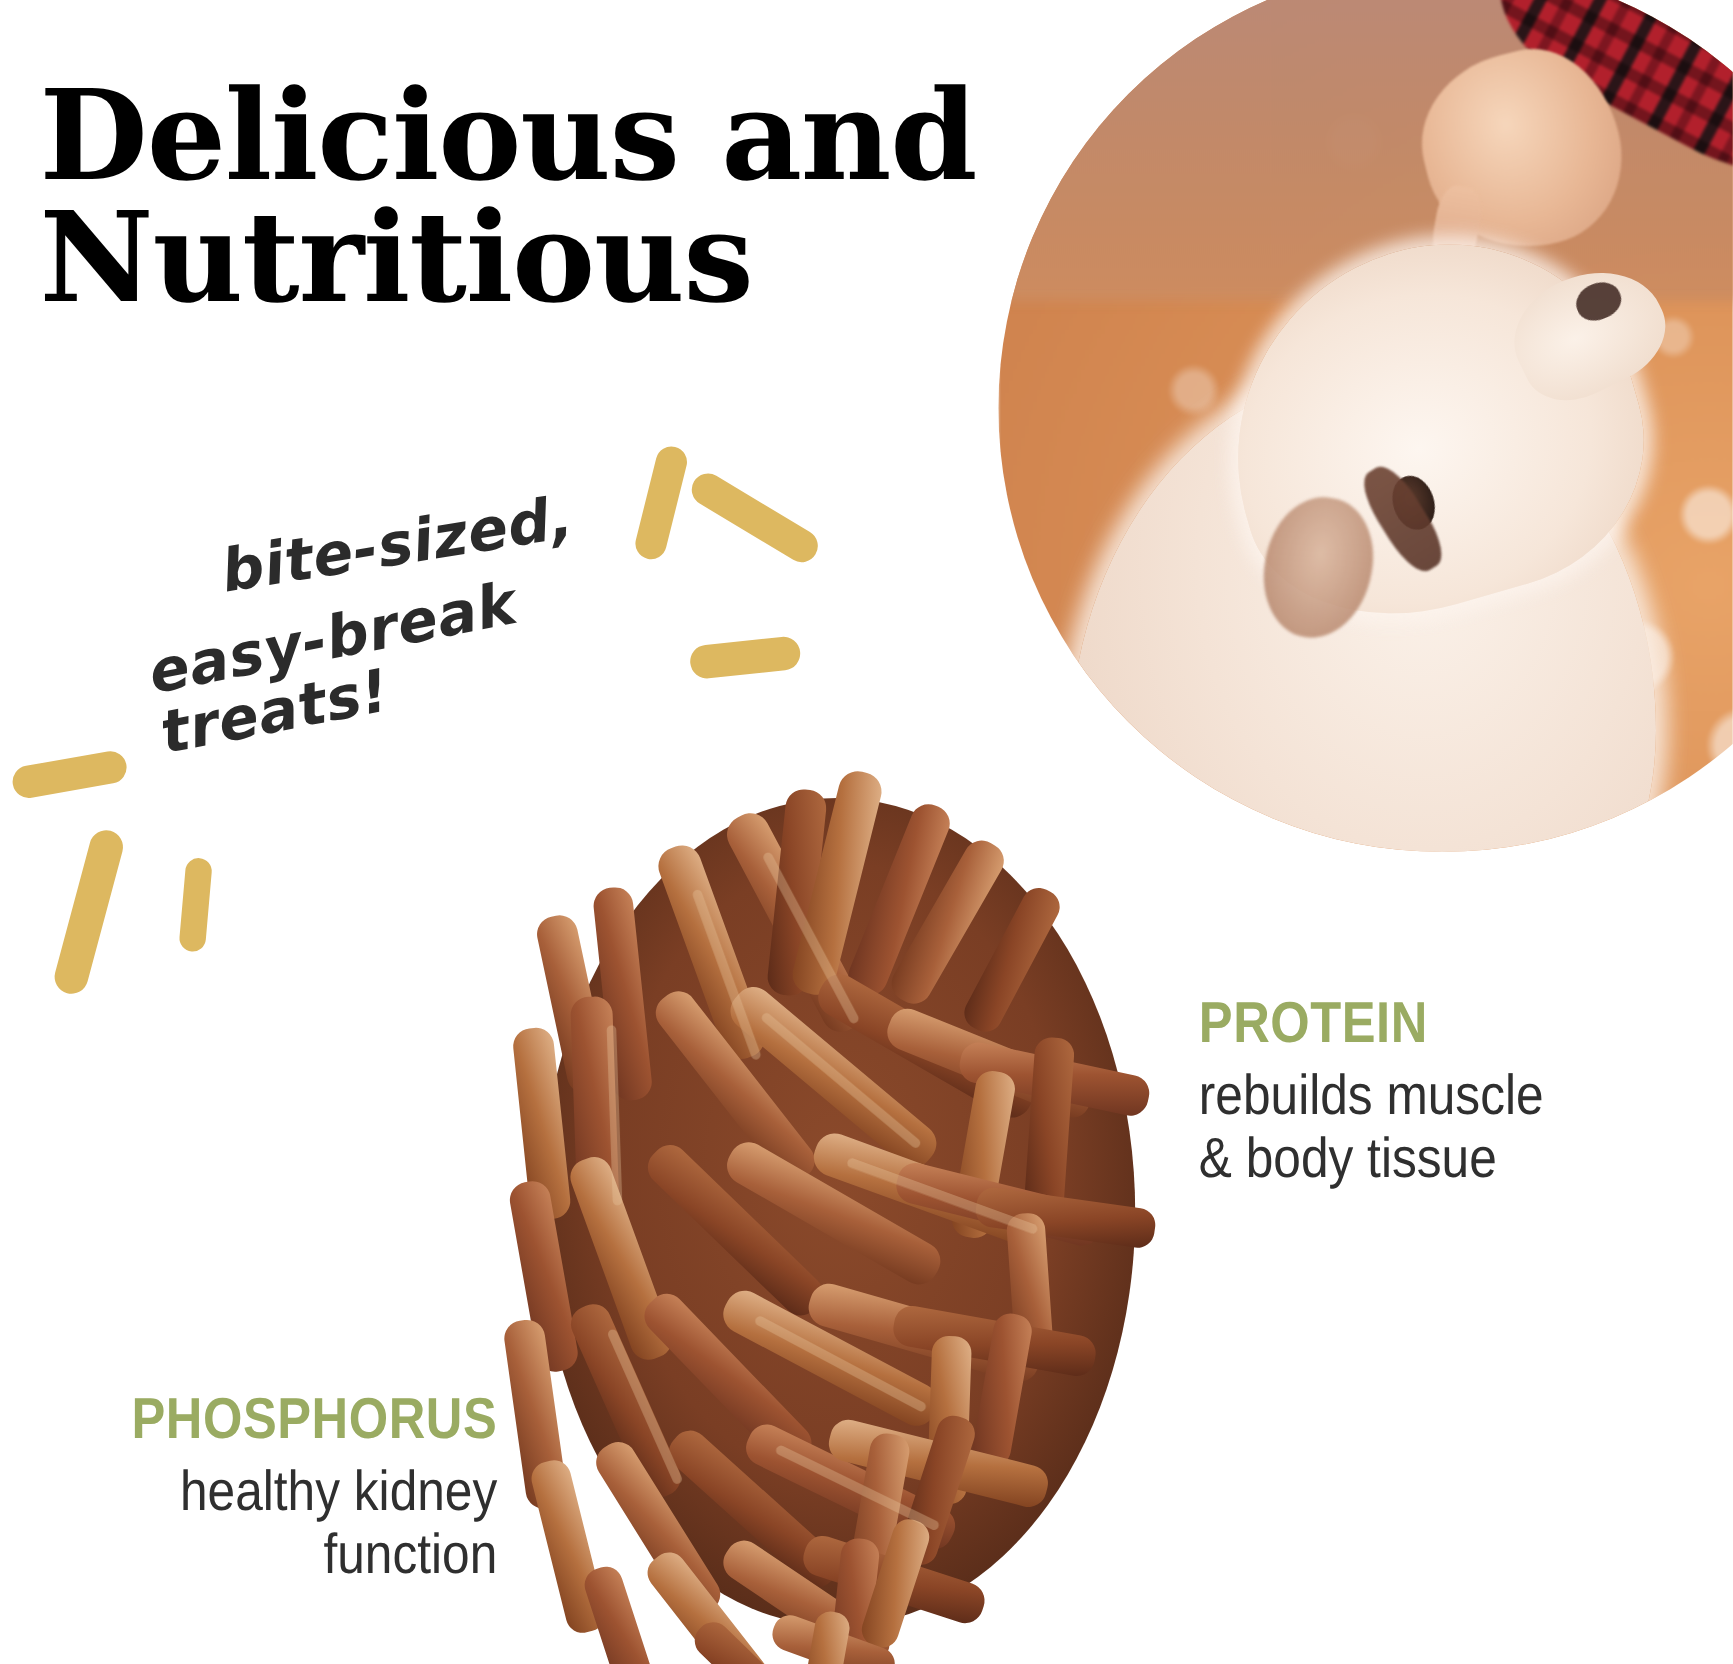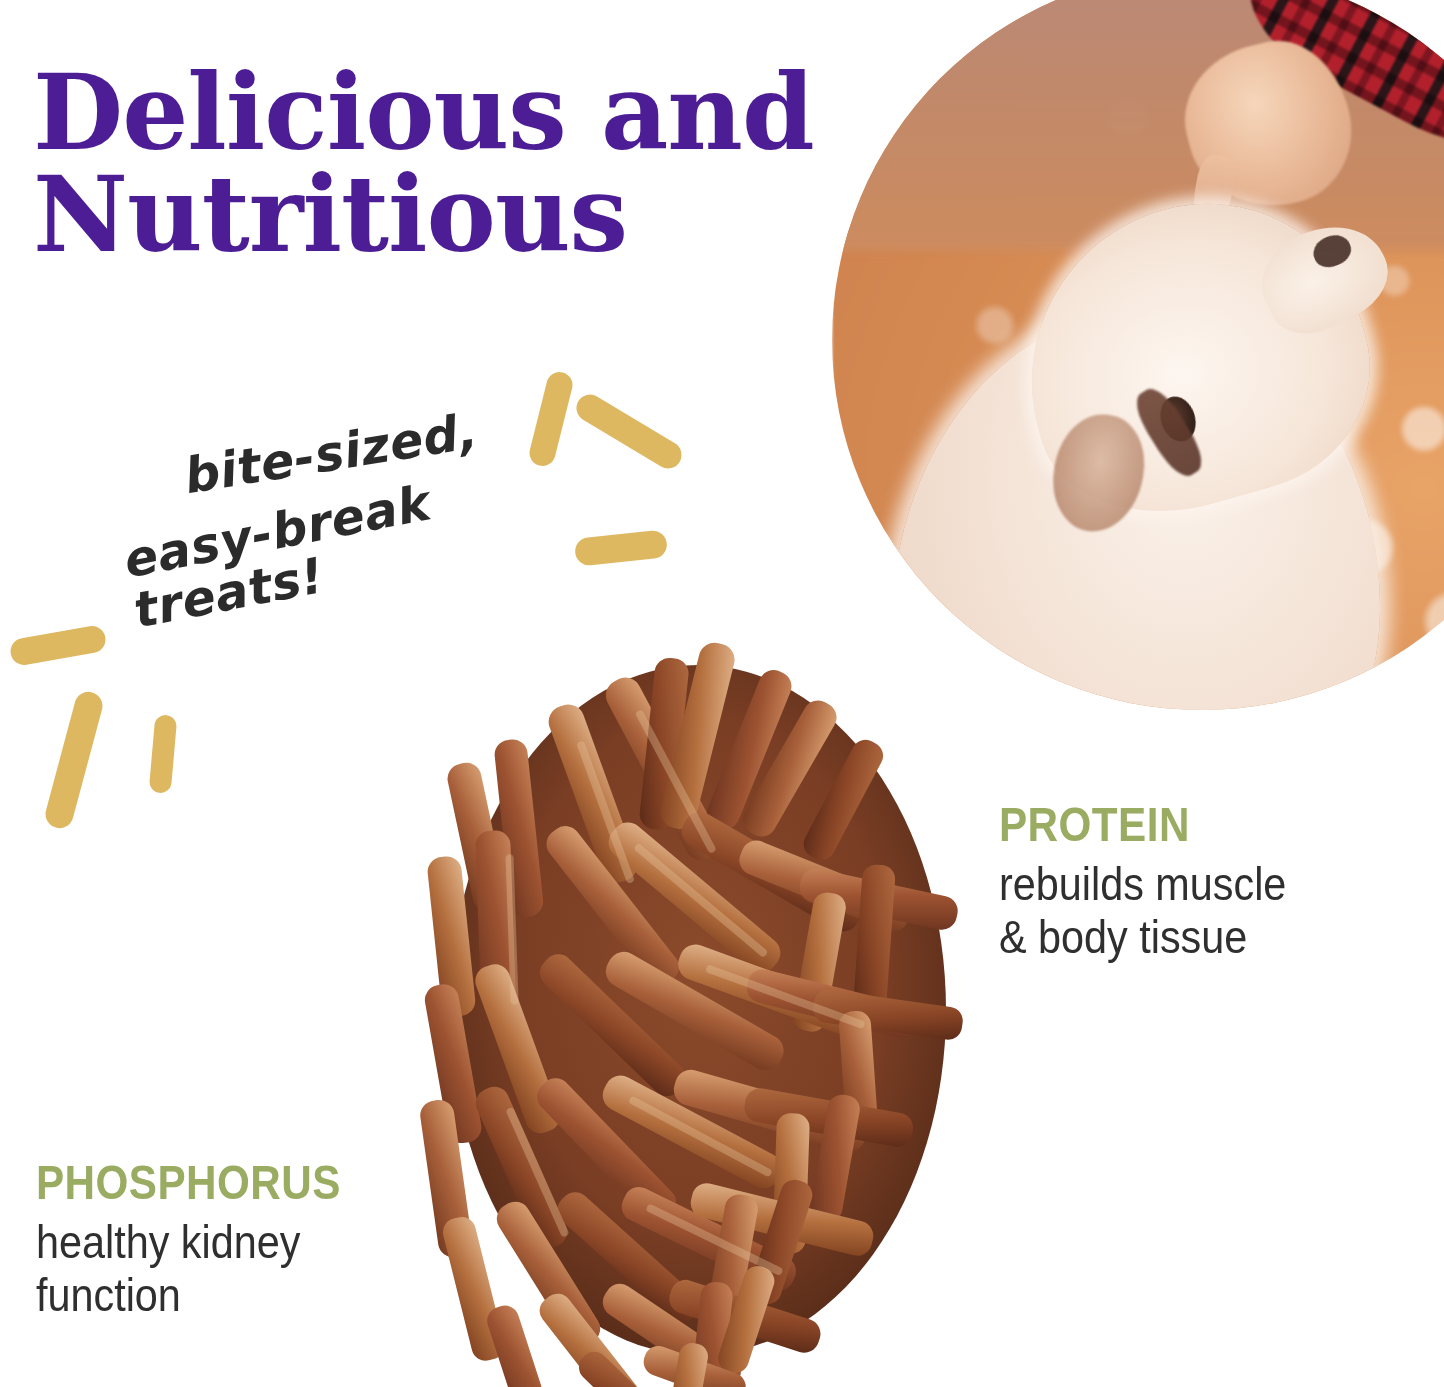--- a/index.html
+++ b/index.html
@@ -12,21 +12,21 @@
   #stage{position:relative;width:1444px;height:1387px;background:#fff;overflow:hidden;}
 
   
   .headline{
     position:absolute;left:33px;top:62px;width:800px;
     font-family:"DejaVu Serif", serif;
     font-weight:700;
     font-size:104px;
     line-height:0.98;
     letter-spacing:-1px;
-    color:#4c1d95;
+    color:#000000;
     white-space:pre-line;
   }
 
   
   .hand-wrap{
     position:absolute;left:110px;top:463px;width:520px;
     transform:rotate(-9deg);
     transform-origin:left top;
   }
   .hand-line{
@@ -169,22 +169,22 @@
     font-family:"Liberation Sans", sans-serif;
     font-weight:400;
     font-size:47px;
     line-height:1.12;
     color:#2f2f2f;
     margin-top:8px;
     white-space:pre-line;
     transform:scaleX(.88);
     transform-origin:left center;
   }
-  #nutrient-protein{left:999px;top:800px;width:440px;}
-  #nutrient-phosphorus{left:36px;top:1158px;width:430px;}
+  #nutrient-protein{left:999px;top:828px;width:440px;}
+  #nutrient-phosphorus{left:36px;top:1158px;width:430px;text-align:right;}
   #nutrient-selenium{left:999px;top:1158px;width:440px;}
 </style>
 </head>
 <body>
 
 <div id="stage">
 
   <div class="headline">Delicious and
 Nutritious</div>
 

